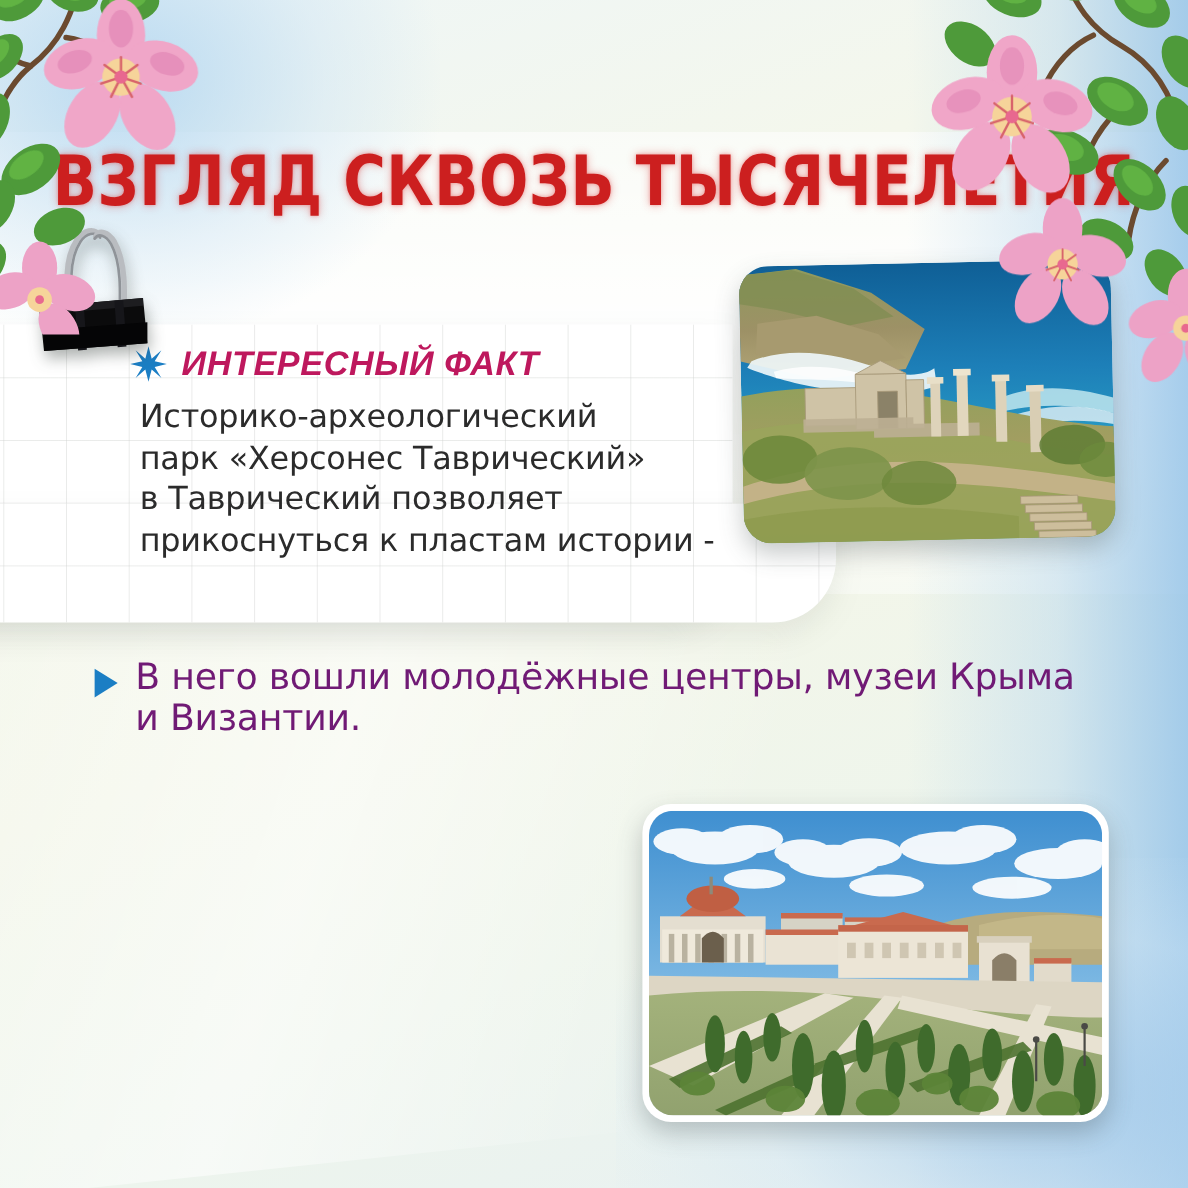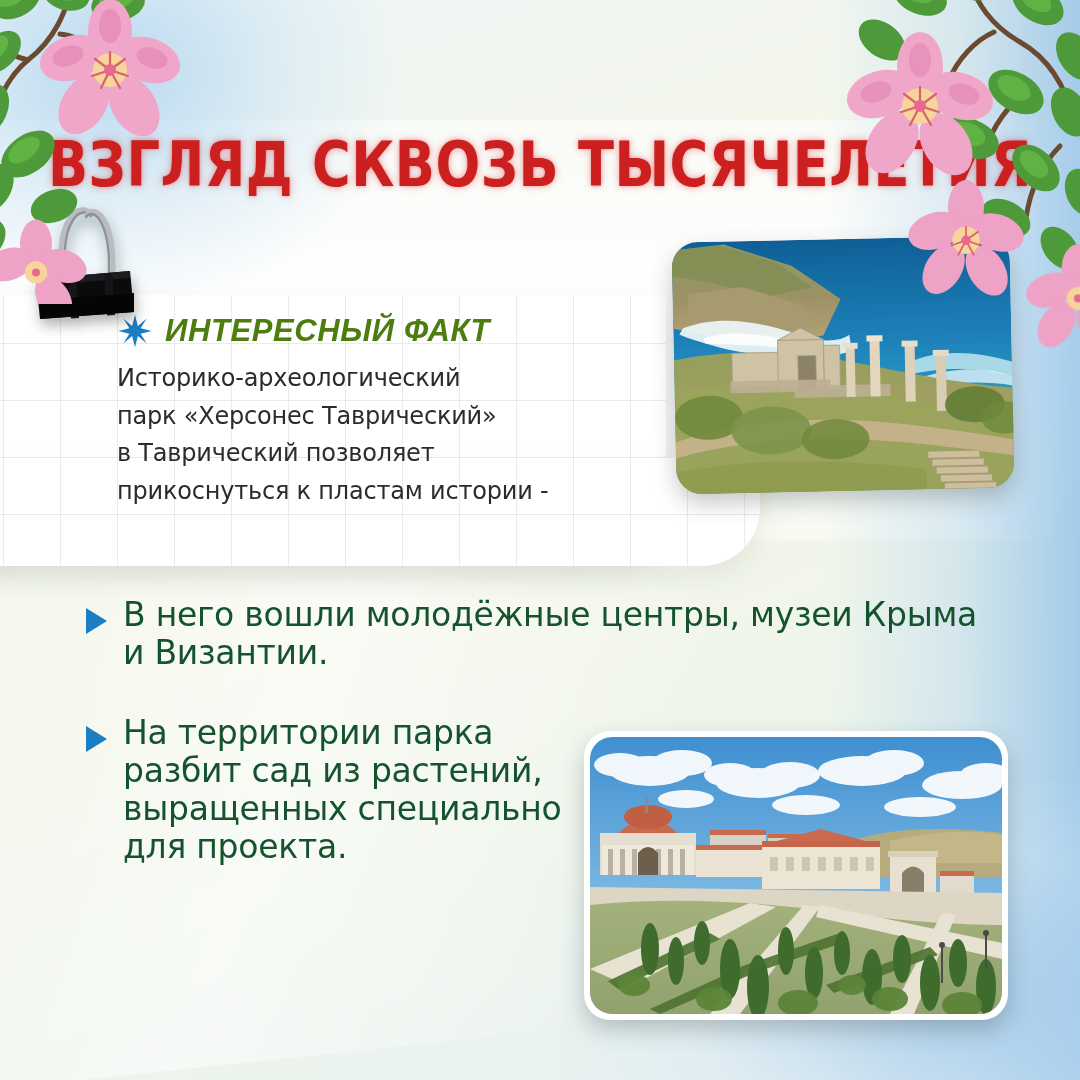--- a/index.html
+++ b/index.html
@@ -58,42 +58,42 @@
   .clip{position:absolute;left:30px;top:200px;width:116px;height:120px;
     filter:drop-shadow(2px 7px 7px rgba(40,50,45,.38));}
   .clip svg{display:block;}
 
   
   .fact-head{position:absolute;left:118px;top:313px;display:flex;align-items:center;gap:13px;}
   .spark{width:34px;height:34px;display:block;}
   .fact-head-txt{
     font-family:"Liberation Sans","DejaVu Sans",sans-serif;
     font-style:italic;font-weight:bold;font-size:31px;letter-spacing:.6px;
-    color:#4d7c0f;}
+    color:#be185d;}
   .fact-body{
-    position:absolute;left:117px;top:360px;width:610px;
+    position:absolute;left:127px;top:360px;width:610px;
     font-family:"DejaVu Sans","Liberation Sans",sans-serif;
-    font-size:24px;line-height:37.5px;color:#2b2b2b;letter-spacing:-.2px;}
+    font-size:29px;line-height:37.5px;color:#2b2b2b;letter-spacing:-.2px;}
   .fact-body div{white-space:nowrap;}
 
   
   .photo{position:absolute;border-radius:26px;overflow:hidden;
     box-shadow:0 10px 22px rgba(70,80,80,.30);}
   .photo1{left:674px;top:239px;width:338px;height:252px;transform:rotate(-1.2deg);}
   .photo2{left:584px;top:731px;width:424px;height:289px;background:#fff;padding:0;}
   .photo2 .inner{position:absolute;inset:6px;border-radius:22px;overflow:hidden;}
   .ph-sky{position:absolute;left:0;top:0;width:100%;height:100%;}
 
   
   .bullets{position:absolute;left:86px;top:596px;width:900px;}
   .bullet{display:flex;gap:16px;margin-bottom:42px;}
   .btri{flex:0 0 auto;margin-top:12px;width:0;height:0;
     border-left:21px solid #1b7ec4;border-top:13px solid transparent;border-bottom:13px solid transparent;}
   .btxt{font-family:"DejaVu Sans","Liberation Sans",sans-serif;
-    font-size:33px;line-height:38px;color:#14532d;letter-spacing:-.25px;}
+    font-size:33px;line-height:38px;color:#701a75;letter-spacing:-.25px;}
   .btxt div{white-space:nowrap;}
 
   
   .floral{position:absolute;pointer-events:none;}
   .fl-tl{left:-30px;top:-26px;width:310px;height:330px;}
   .fl-tr{right:-20px;top:-30px;width:330px;height:400px;}
 </style>
 </head>
 <body>
 
@@ -374,29 +374,20 @@
   </div>
 
   <div class="bullets">
     <div class="bullet">
       <span class="btri"></span>
       <span class="btxt">
         <div>В него вошли молодёжные центры, музеи Крыма</div>
         <div>и Византии.</div>
       </span>
     </div>
-    <div class="bullet">
-      <span class="btri"></span>
-      <span class="btxt">
-        <div>На территории парка</div>
-        <div>разбит сад из растений,</div>
-        <div>выращенных специально</div>
-        <div>для проекта.</div>
-      </span>
-    </div>
   </div>
 
   <div class="floral fl-tl">
     <svg width="310" height="330" viewBox="0 0 310 330">
       <g stroke="#6b4a2f" stroke-width="5" fill="none" stroke-linecap="round">
         <path d="M104 4 C96 40 84 66 58 86 C36 104 24 132 18 166"></path>
         <path d="M90 60 C110 62 130 76 142 96"></path>
         <path d="M58 86 C40 82 26 72 16 56"></path>
         <path d="M30 140 C14 150 8 168 6 190"></path>
       </g>

